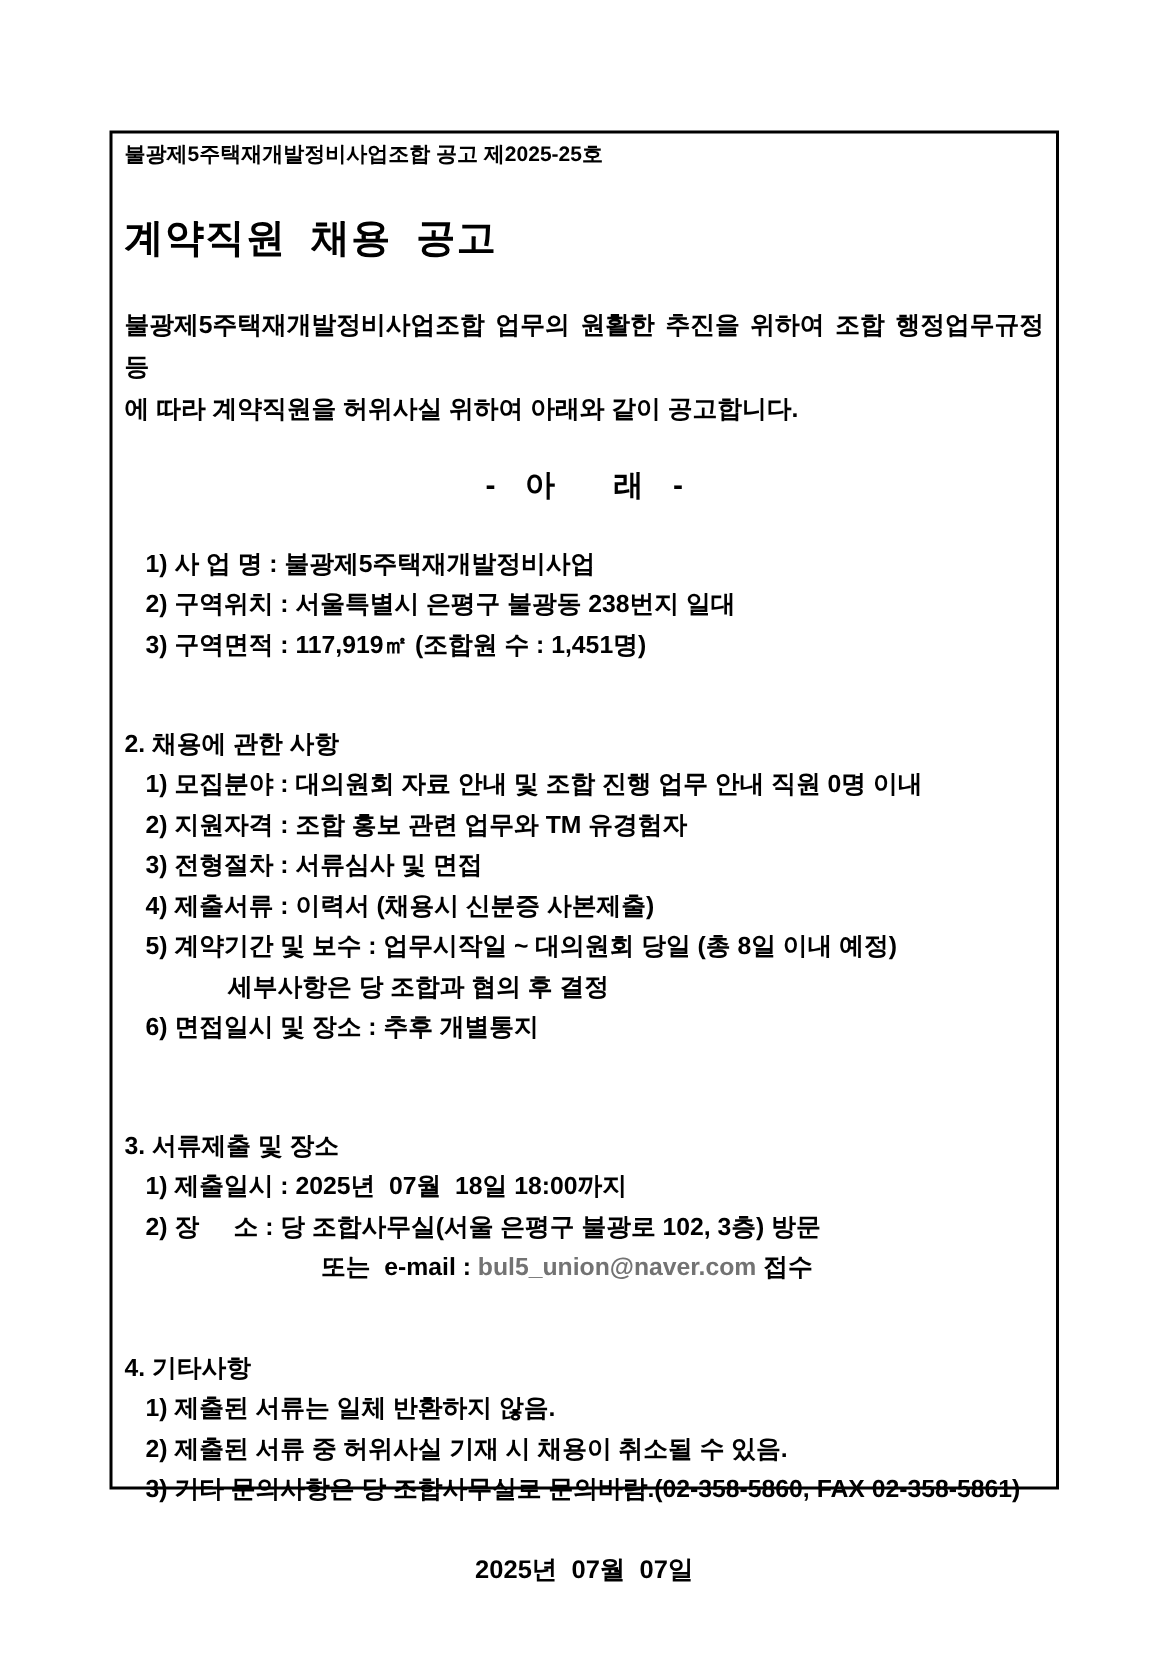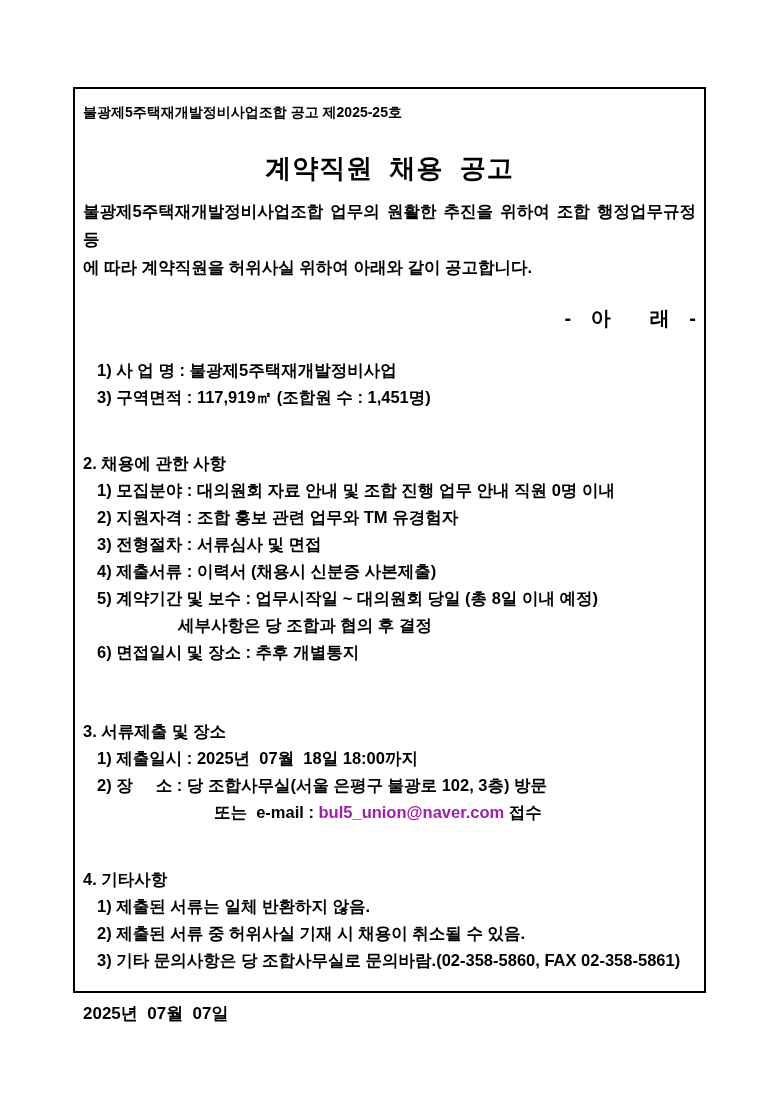--- a/index.html
+++ b/index.html
@@ -18,67 +18,67 @@
     overflow: hidden;
   }
   .border-box {
     position: absolute;
     left: 73px;
     top: 87px;
     width: 633px;
     height: 906px;
     border: 2px solid #000000;
     box-sizing: border-box;
-    padding: 12px 8px 0 8px;
+    padding: 2px 8px 0 8px;
   }
   .line { white-space: pre-wrap; }
   .doc-no {
     font-size: 14px;
     line-height: 18px;
     margin-top: 2px;
   }
   .title {
     font-size: 26px;
     line-height: 34px;
-    text-align: center;
     margin-top: 30px;
     letter-spacing: 1px;
     word-spacing: 8px;
   }
   .intro {
-    margin-top: 12px;
+    margin-top: 28px;
     font-size: 16.5px;
     line-height: 28px;
   }
   .intro-l1 {
     text-align: justify;
     text-align-last: justify;
   }
   .below-divider {
     margin-top: 24px;
     font-size: 20px;
     line-height: 26px;
-    text-align: right;
+    text-align: center;
     word-spacing: 14px;
   }
   .section { font-size: 16.5px; }
   .sec-1 { margin-top: 26px; }
   .sec-2 { margin-top: 39px; }
   .sec-3 { margin-top: 52px; }
   .sec-4 { margin-top: 40px; }
   .sec-heading { line-height: 27px; }
   .item {
     margin-left: 14px;
     line-height: 27px;
   }
-  .cont-deep { margin-left: 95px; }
+  .cont-deep { margin-left: 69px; }
   .cont-email { margin-left: 131px; }
-  .email { color: #a21caf; }
+  .email { color: #737373; }
   .date-line {
     margin-top: 28px;
+    text-align: center;
     font-size: 17px;
     line-height: 24px;
   }
 </style>
 </head>
 <body>
 
 <div class="page">
   <div class="border-box">
 
@@ -88,20 +88,21 @@
 
     <div class="intro">
       <div class="line intro-l1">불광제5주택재개발정비사업조합 업무의 원활한 추진을 위하여 조합 행정업무규정 등</div>
       <div class="line">에 따라 계약직원을 허위사실 위하여 아래와 같이 공고합니다.</div>
     </div>
 
     <div class="line below-divider">- 아  래 -</div>
 
     <div class="section sec-1">
       <div class="line item">1) 사 업 명 : 불광제5주택재개발정비사업</div>
+      <div class="line item">2) 구역위치 : 서울특별시 은평구 불광동 238번지 일대</div>
       <div class="line item">3) 구역면적 : 117,919㎡ (조합원 수 : 1,451명)</div>
     </div>
 
     <div class="section sec-2">
       <div class="line sec-heading">2. 채용에 관한 사항</div>
       <div class="line item">1) 모집분야 : 대의원회 자료 안내 및 조합 진행 업무 안내 직원 0명 이내</div>
       <div class="line item">2) 지원자격 : 조합 홍보 관련 업무와 TM 유경험자</div>
       <div class="line item">3) 전형절차 : 서류심사 및 면접</div>
       <div class="line item">4) 제출서류 : 이력서 (채용시 신분증 사본제출)</div>
       <div class="line item">5) 계약기간 및 보수 : 업무시작일 ~ 대의원회 당일 (총 8일 이내 예정)</div>

